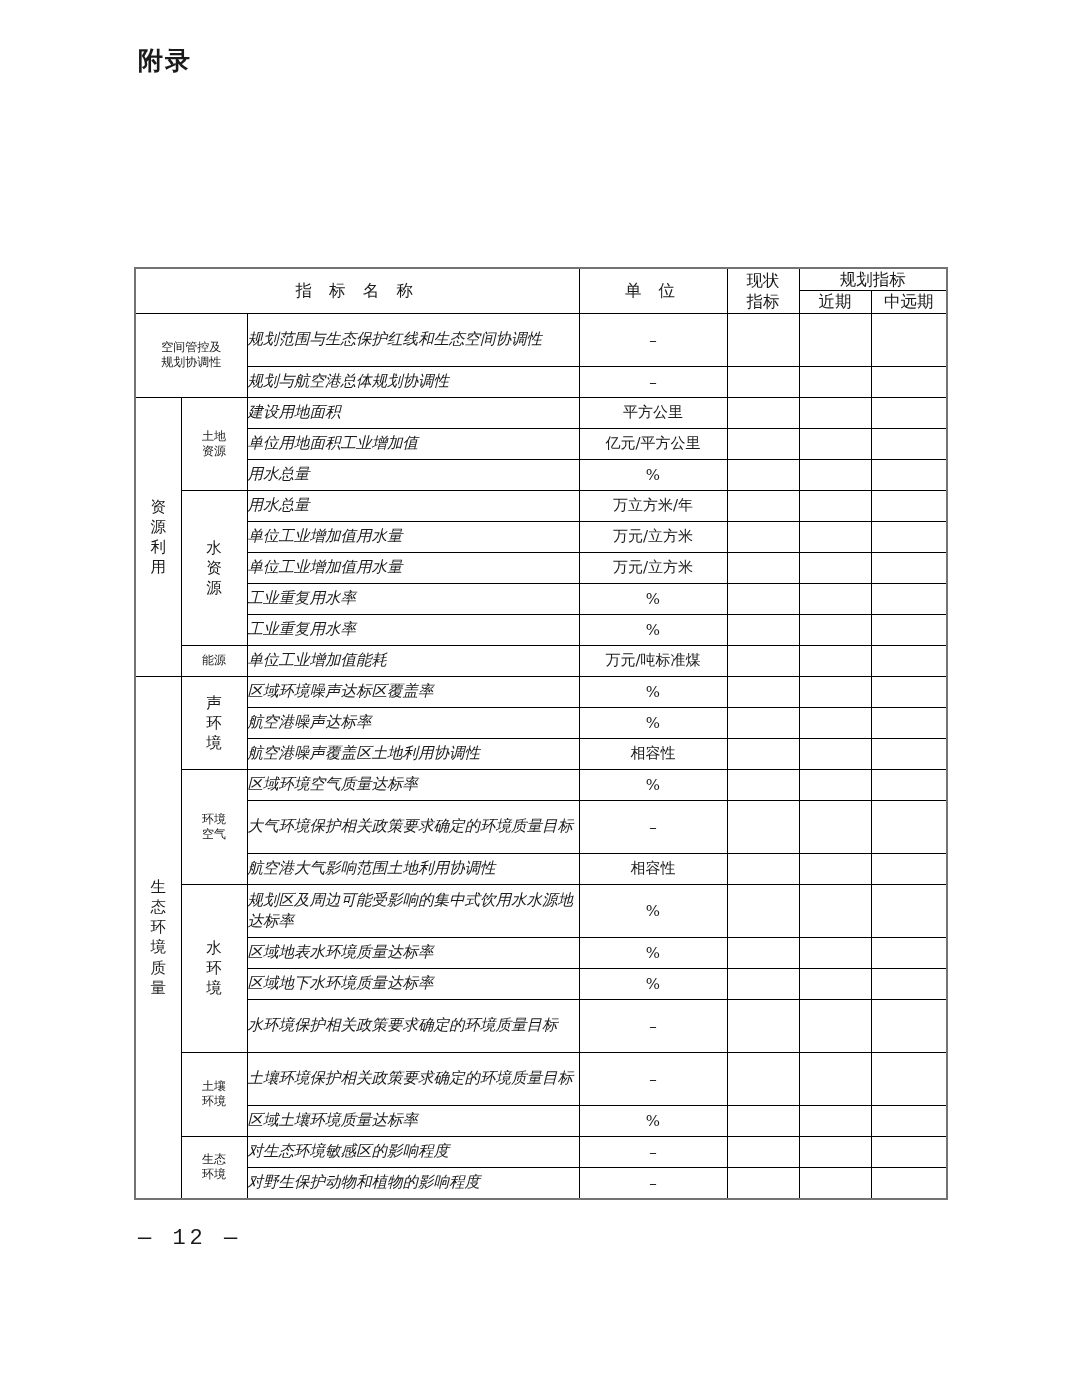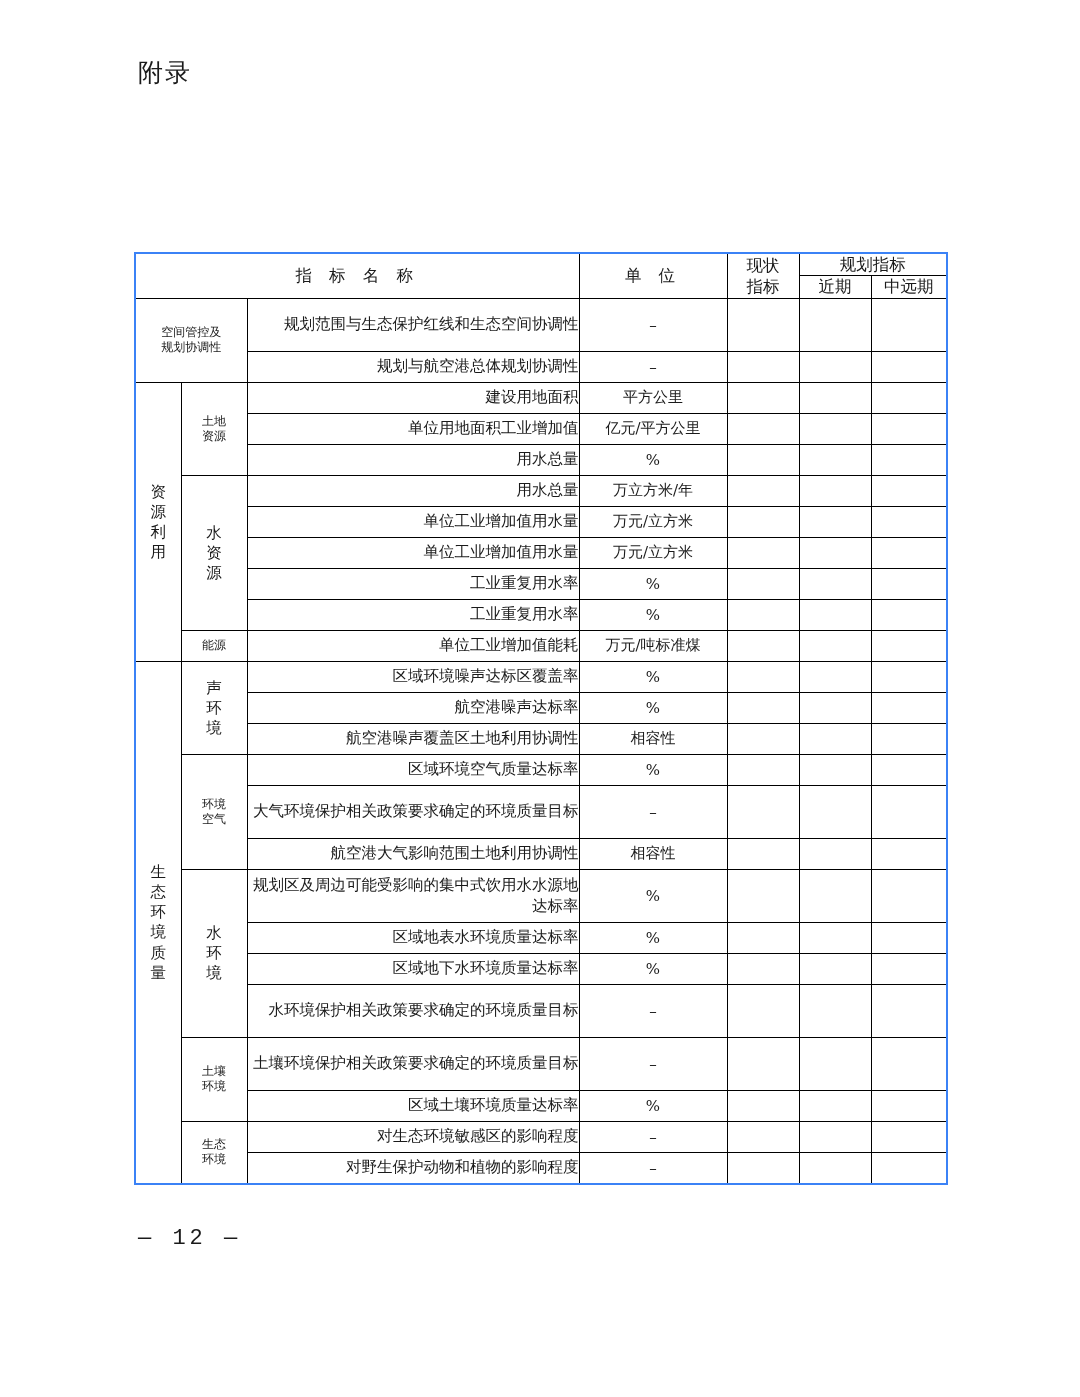--- a/index.html
+++ b/index.html
@@ -18,23 +18,23 @@
   .page {
     position: relative;
     width: 1080px;
     height: 1397px;
     box-sizing: border-box;
     padding: 0;
   }
   .appendix-label {
     position: absolute;
     left: 138px;
-    top: 56px;
+    top: 44px;
     font-size: 25px;
-    font-weight: normal;
+    font-weight: bold;
     letter-spacing: 2px;
     font-family: "DejaVu Sans", "Liberation Sans", sans-serif;
   }
   .doc-title {
     position: absolute;
     left: 0;
     right: 0;
     top: 146px;
     text-align: center;
     font-size: 31px;
@@ -54,39 +54,41 @@
     table-layout: fixed;
     font-size: 15.5px;
   }
   table.idx td, table.idx th {
     border: 1px solid #000;
     padding: 0;
     vertical-align: middle;
     font-weight: normal;
   }
   table.idx {
-    border: 2px solid #3b82f6;
+    border: 2px solid #737373;
+    margin-top: 15px;
   }
   .cat-cell {
     text-align: center;
     line-height: 1.25;
     font-size: 12px;
     padding: 2px 1px;
   }
   .cat-vert {
     text-align: center;
     line-height: 1.3;
     font-size: 15.5px;
     padding: 2px 1px;
   }
   .name-cell {
-    text-align: right;
+    text-align: left;
     padding: 5px 6px 5px 9px;
     line-height: 1.35;
     font-size: 15.5px;
+    font-style: italic;
   }
   .unit-cell {
     text-align: center;
     font-size: 15px;
     padding: 4px 2px;
   }
   .blank-cell {
     padding: 0;
   }
   .hdr {

